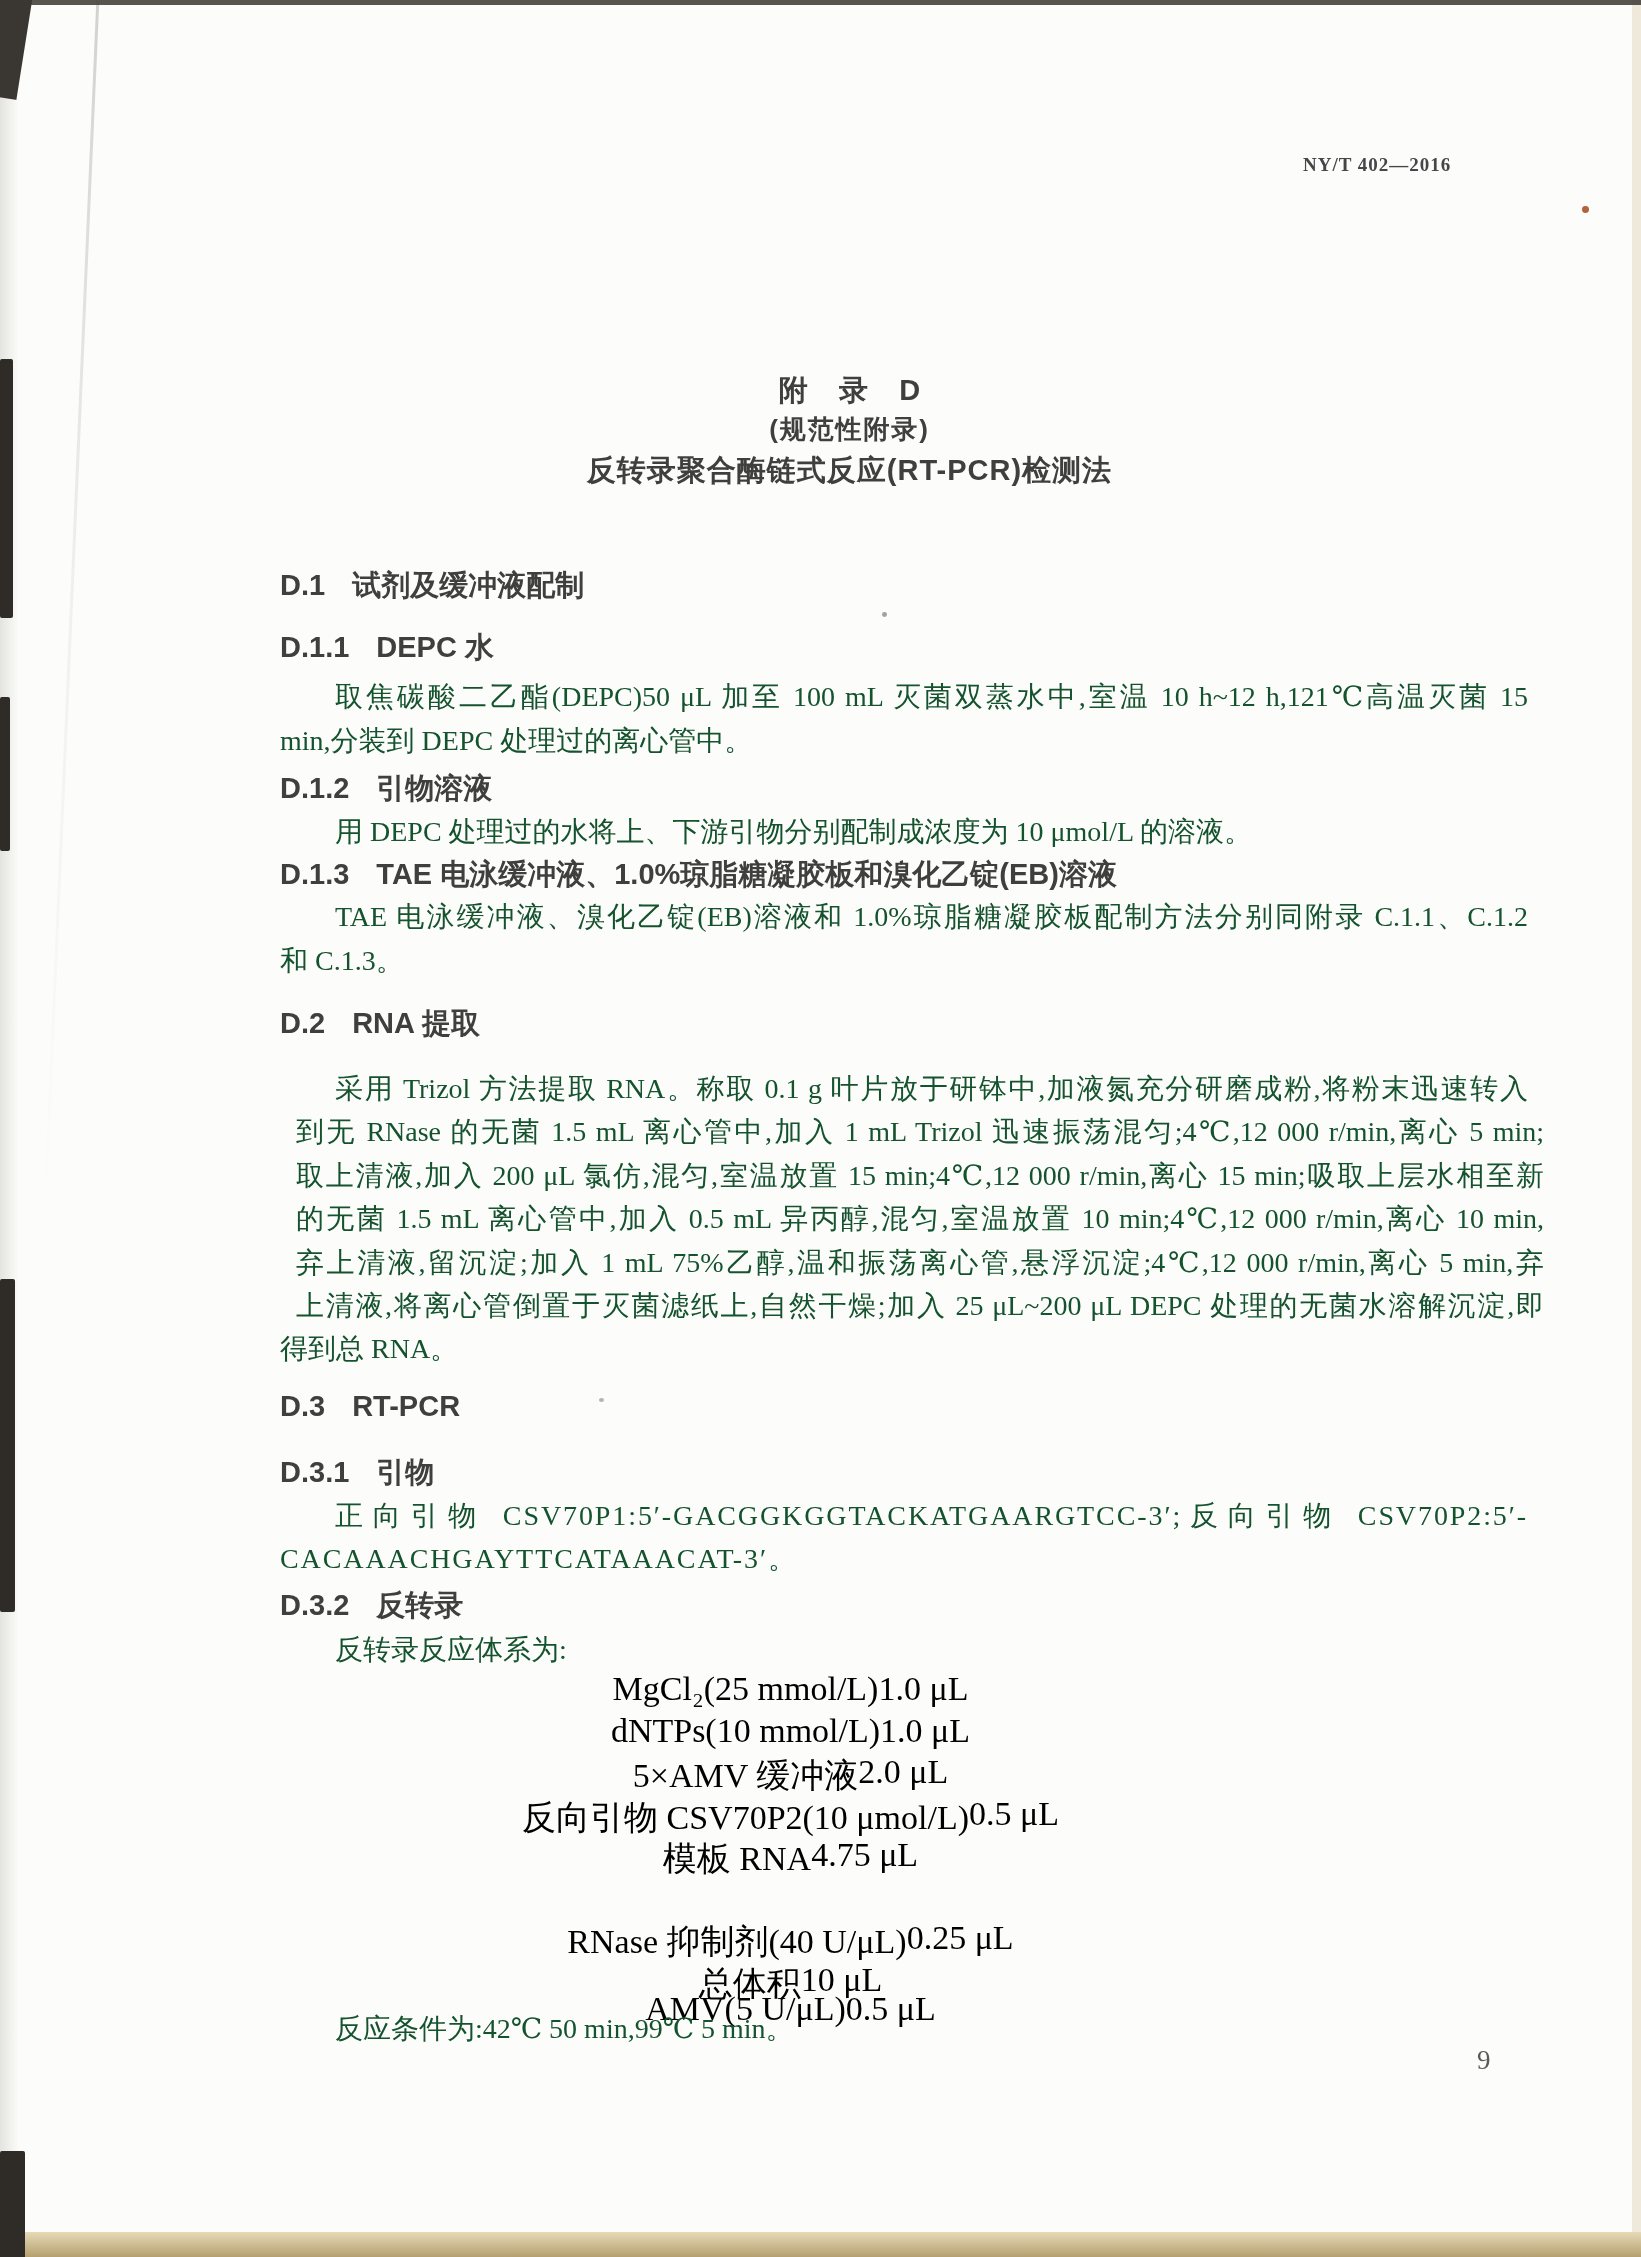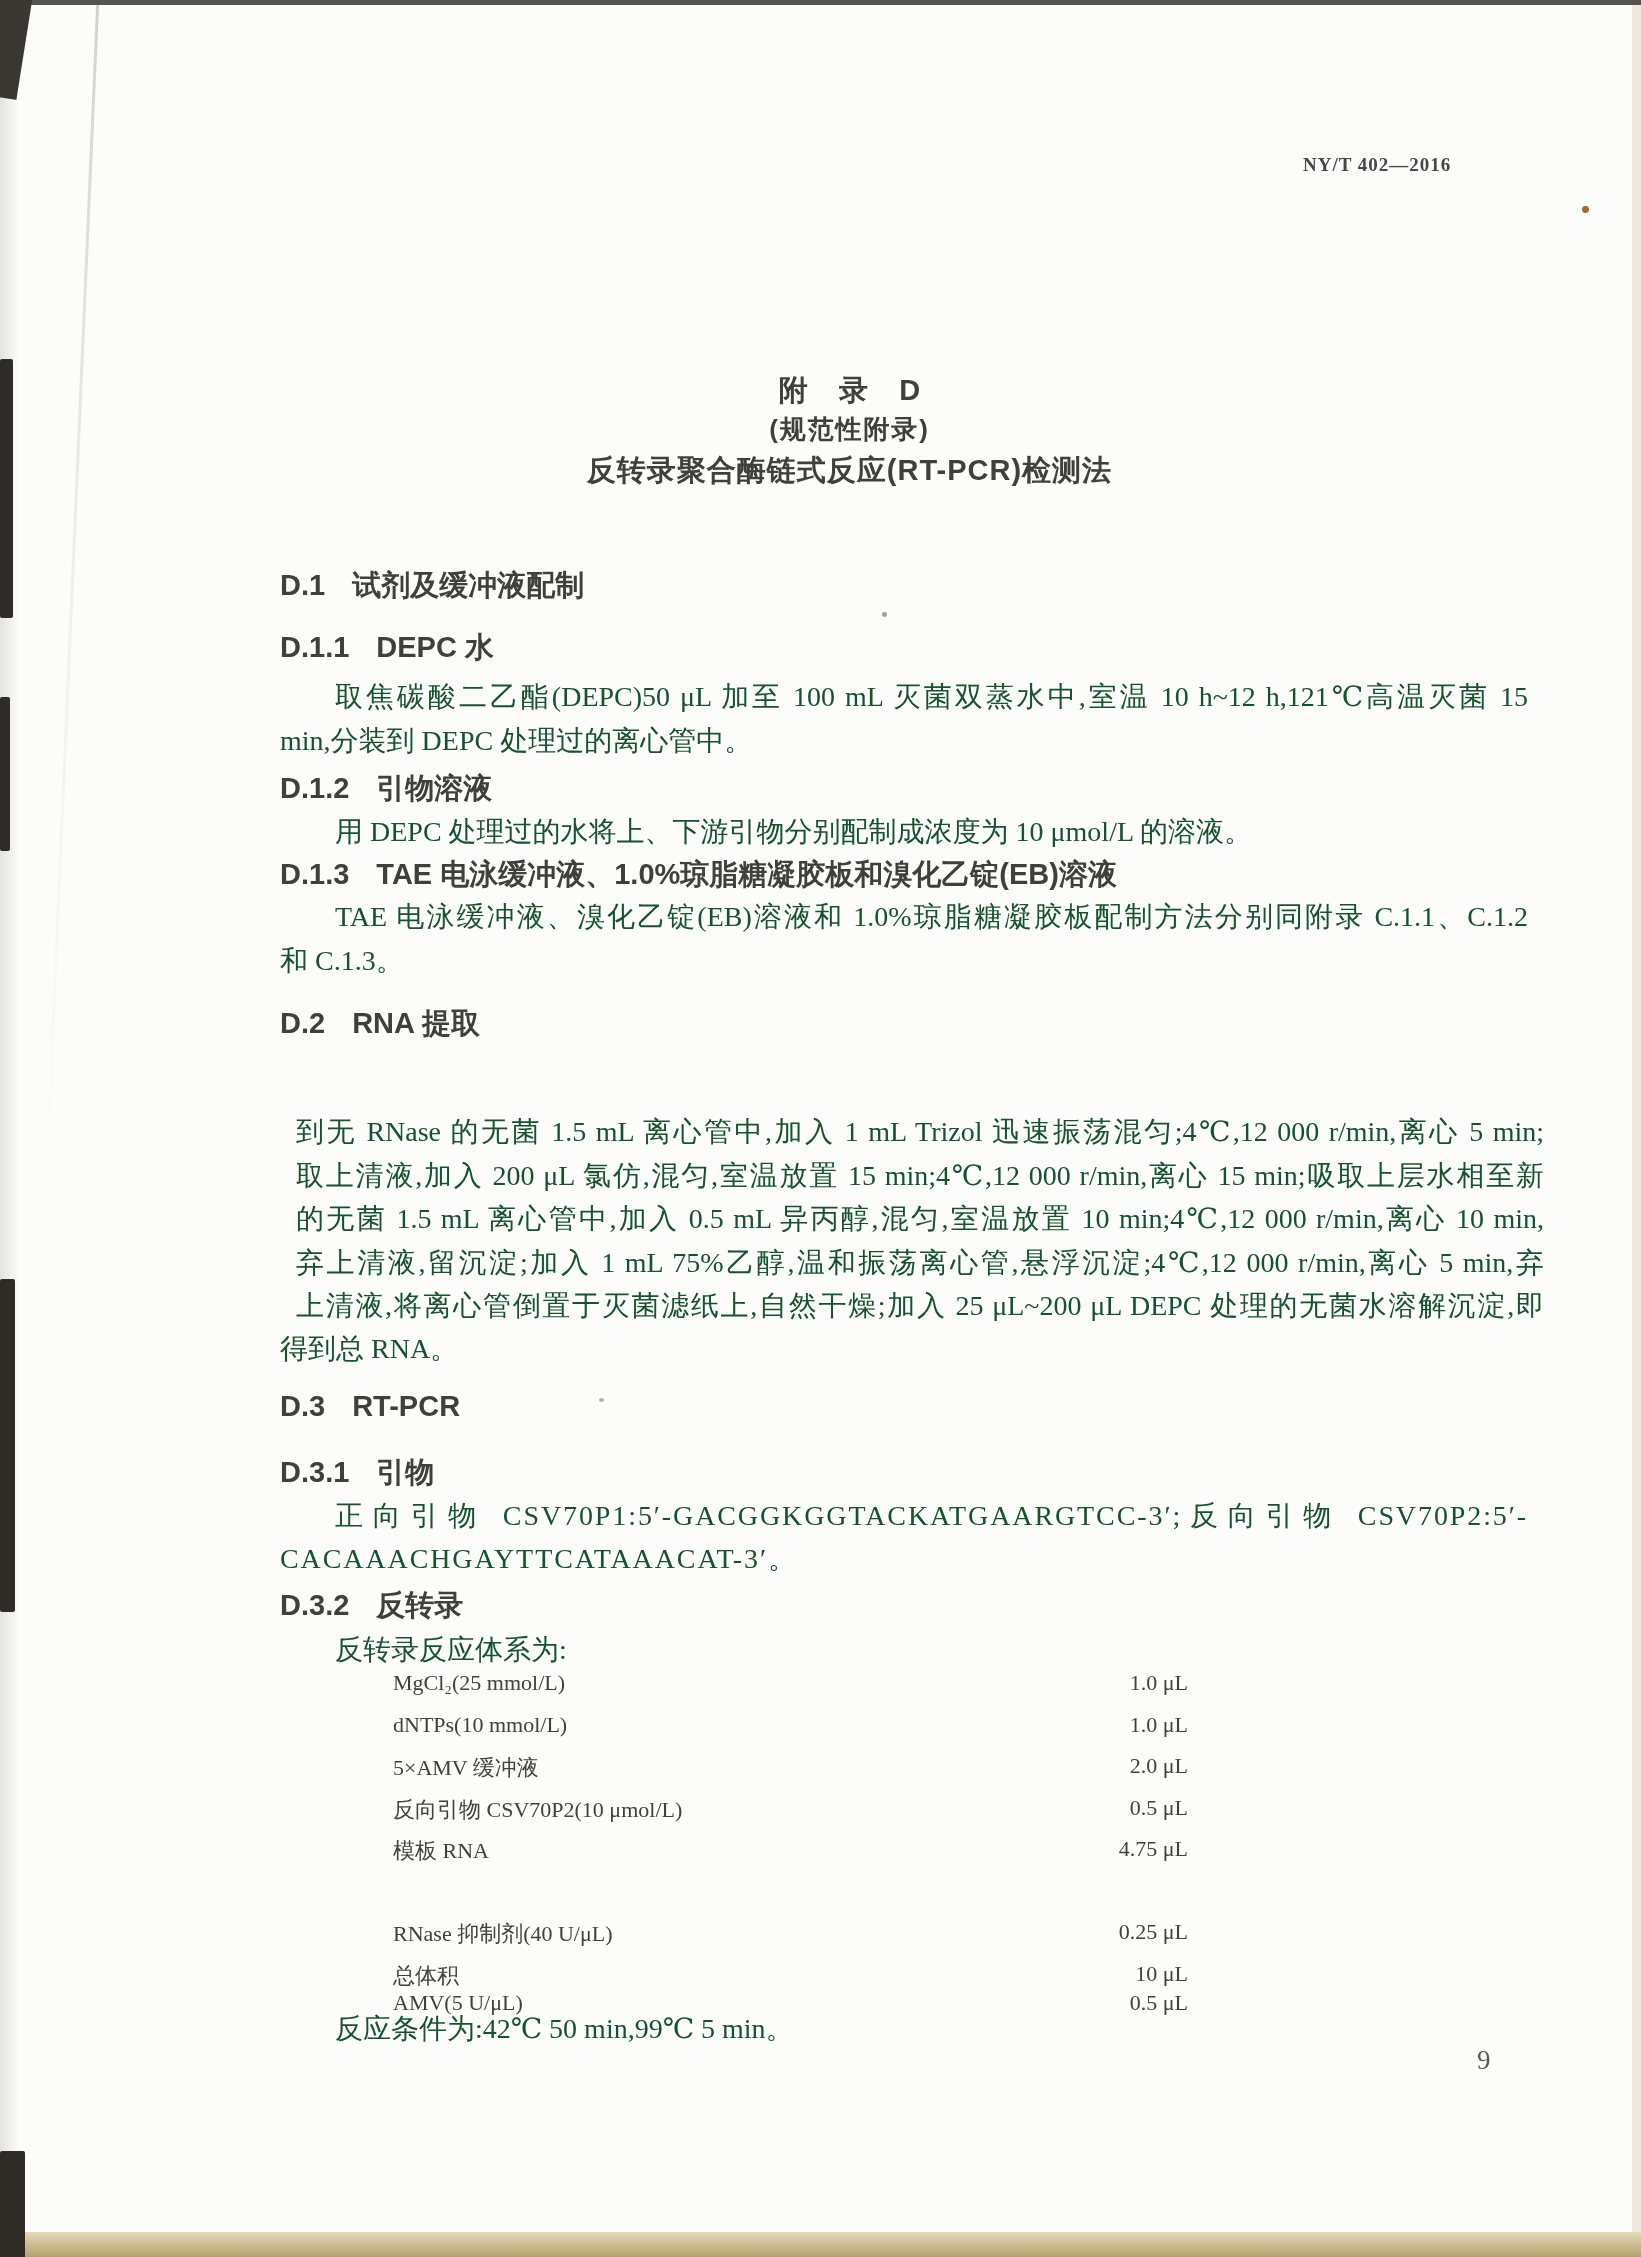--- a/index.html
+++ b/index.html
@@ -39,22 +39,22 @@
   .t2{top:412px;font-size:26px;letter-spacing:1.9px;}
   .t3{top:451px;font-size:29px;letter-spacing:1px;}
   .sec{font-family:"Liberation Sans","DejaVu Sans",sans-serif;font-weight:bold;
     font-size:29px;color:#3f3f3d;white-space:nowrap;}
   .sec .no{display:inline-block;margin-right:27px;}
   .bl{font-size:28px;white-space:nowrap;color:#14532d;}
   .jl{white-space:normal;text-align:justify;text-align-last:justify;overflow:hidden;height:39px;}
   .w-first{left:335px;width:1193px;}
   .w-full{left:296px;width:1248px;}
   .seq{letter-spacing:1.9px;}
-  .rt-row{left:393px;width:795px;display:flex;justify-content:space-between;
-    font-size:22px;white-space:nowrap;color:#404040;}
+  .rt-row{left:393px;width:795px;display:flex;justify-content:center;
+    font-size:34px;white-space:nowrap;color:#000000;}
   .pageno{font-size:27px;color:#5a5a58;}
 </style>
 </head>
 <body>
 
 <div class="page">
 
   <div class="abs edge-left-shade"></div>
   <div class="abs edge-right-shade"></div>
   <div class="abs crease"></div>
@@ -92,20 +92,21 @@
 
   <div class="abs sec" style="left:280px;top:855px;">
     <span class="no">D.1.3</span><span>TAE 电泳缓冲液、1.0%琼脂糖凝胶板和溴化乙锭(EB)溶液</span>
   </div>
   <div class="abs bl jl w-first" style="top:898px;">TAE 电泳缓冲液、溴化乙锭(EB)溶液和 1.0%琼脂糖凝胶板配制方法分别同附录 C.1.1、C.1.2</div>
   <div class="abs bl" style="left:280px;top:942px;">和 C.1.3。</div>
 
   <div class="abs sec" style="left:280px;top:1004px;">
     <span class="no">D.2</span><span>RNA 提取</span>
   </div>
+  <div class="abs bl jl w-first" style="top:1070px;">采用 Trizol 方法提取 RNA。称取 0.1 g 叶片放于研钵中,加液氮充分研磨成粉,将粉末迅速转入</div>
   <div class="abs bl jl w-full" style="top:1113px;">到无 RNase 的无菌 1.5 mL 离心管中,加入 1 mL Trizol 迅速振荡混匀;4℃,12 000 r/min,离心 5 min;</div>
   <div class="abs bl jl w-full" style="top:1157px;">取上清液,加入 200 μL 氯仿,混匀,室温放置 15 min;4℃,12 000 r/min,离心 15 min;吸取上层水相至新</div>
   <div class="abs bl jl w-full" style="top:1200px;">的无菌 1.5 mL 离心管中,加入 0.5 mL 异丙醇,混匀,室温放置 10 min;4℃,12 000 r/min,离心 10 min,</div>
   <div class="abs bl jl w-full" style="top:1244px;">弃上清液,留沉淀;加入 1 mL 75%乙醇,温和振荡离心管,悬浮沉淀;4℃,12 000 r/min,离心 5 min,弃</div>
   <div class="abs bl jl w-full" style="top:1287px;">上清液,将离心管倒置于灭菌滤纸上,自然干燥;加入 25 μL~200 μL DEPC 处理的无菌水溶解沉淀,即</div>
   <div class="abs bl" style="left:280px;top:1330px;">得到总 RNA。</div>
 
   <div class="abs sec" style="left:280px;top:1390px;">
     <span class="no">D.3</span><span>RT-PCR</span>
   </div>

